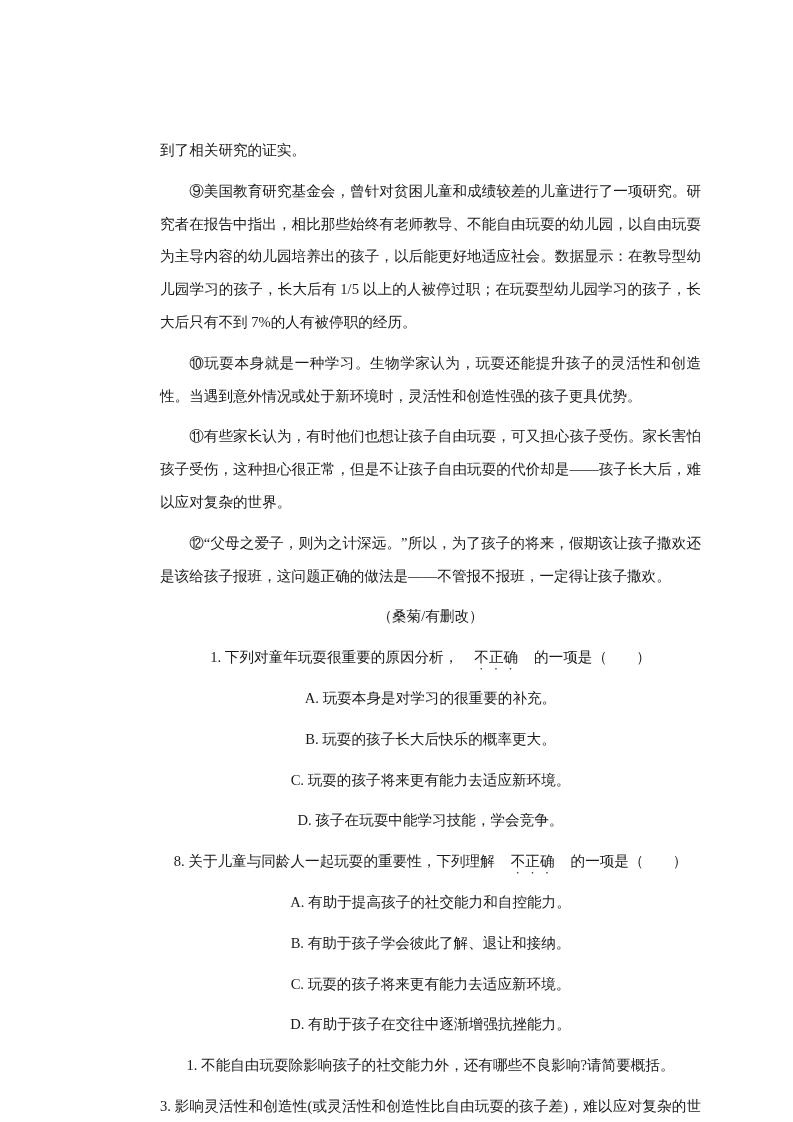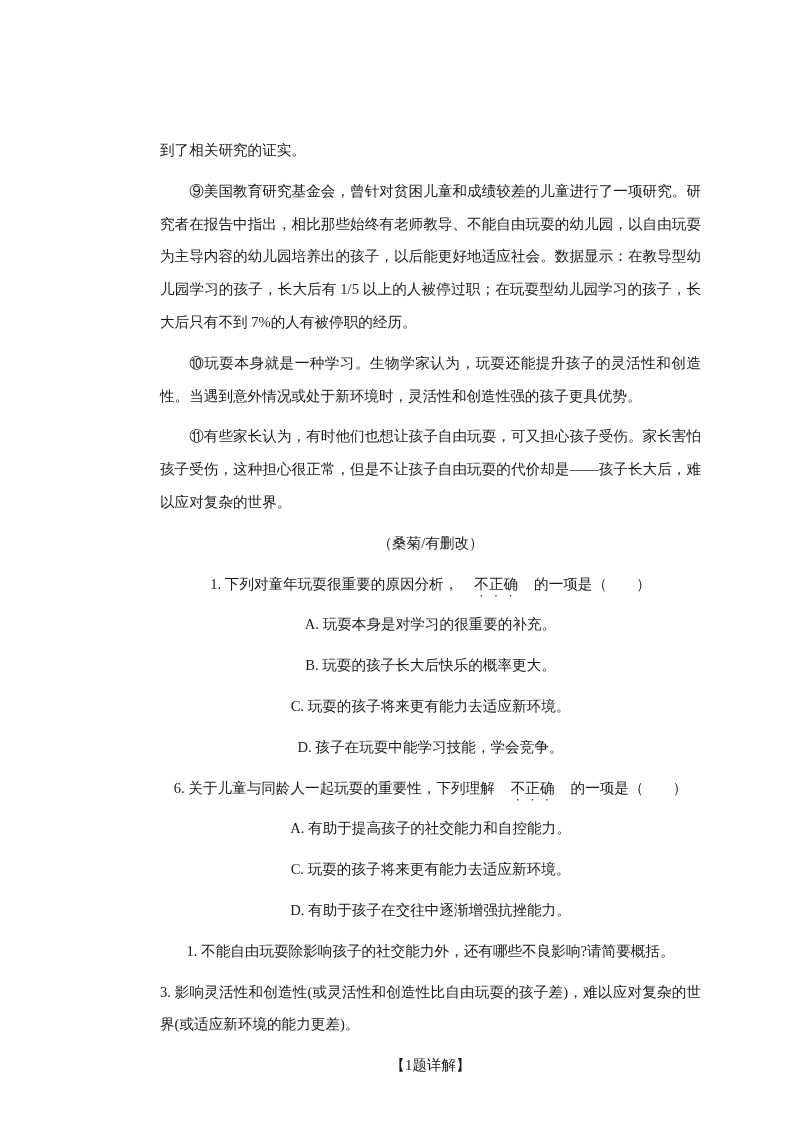--- a/index.html
+++ b/index.html
@@ -53,31 +53,33 @@
 <body>
 
 <div class="page">
   <main class="content">
 
     <p class="para noindent">到了相关研究的证实。</p>
 
     <p class="para">⑨美国教育研究基金会，曾针对贫困儿童和成绩较差的儿童进行了一项研究。研究者在报告中指出，相比那些始终有老师教导、不能自由玩耍的幼儿园，以自由玩耍为主导内容的幼儿园培养出的孩子，以后能更好地适应社会。数据显示：在教导型幼儿园学习的孩子，长大后有 1/5 以上的人被停过职；在玩耍型幼儿园学习的孩子，长大后只有不到 7%的人有被停职的经历。</p>
     <p class="para">⑩玩耍本身就是一种学习。生物学家认为，玩耍还能提升孩子的灵活性和创造性。当遇到意外情况或处于新环境时，灵活性和创造性强的孩子更具优势。</p>
     <p class="para">⑪有些家长认为，有时他们也想让孩子自由玩耍，可又担心孩子受伤。家长害怕孩子受伤，这种担心很正常，但是不让孩子自由玩耍的代价却是——孩子长大后，难以应对复杂的世界。</p>
+    <p class="para">⑫“父母之爱子，则为之计深远。”所以，为了孩子的将来，假期该让孩子撒欢还是该给孩子报班，这问题正确的做法是——不管报不报班，一定得让孩子撒欢。</p>
 
     <p class="para attribution">（桑菊/有删改）</p>
 
     <p class="qline qsection-start"><span>1. 下列对童年玩耍很重要的原因分析，</span><span class="emph">不正确</span><span>的一项是（　　）</span></p>
     <p class="qline">A. 玩耍本身是对学习的很重要的补充。</p>
     <p class="qline">B. 玩耍的孩子长大后快乐的概率更大。</p>
     <p class="qline">C. 玩耍的孩子将来更有能力去适应新环境。</p>
     <p class="qline">D. 孩子在玩耍中能学习技能，学会竞争。</p>
 
-    <p class="qline"><span>6. 关于儿童与同龄人一起玩耍的重要性，下列理解</span><span class="emph">不正确</span><span>的一项是（　　）</span></p>
+    <p class="qline"><span>8. 关于儿童与同龄人一起玩耍的重要性，下列理解</span><span class="emph">不正确</span><span>的一项是（　　）</span></p>
     <p class="qline">A. 有助于提高孩子的社交能力和自控能力。</p>
+    <p class="qline">B. 有助于孩子学会彼此了解、退让和接纳。</p>
     <p class="qline">C. 玩耍的孩子将来更有能力去适应新环境。</p>
     <p class="qline">D. 有助于孩子在交往中逐渐增强抗挫能力。</p>
 
     <p class="qline">1. 不能自由玩耍除影响孩子的社交能力外，还有哪些不良影响?请简要概括。</p>
 
 
     <p class="para noindent gap-top">3. 影响灵活性和创造性(或灵活性和创造性比自由玩耍的孩子差)，难以应对复杂的世界(或适应新环境的能力更差)。</p>
 
 
     <p class="qline">【1题详解】</p>

